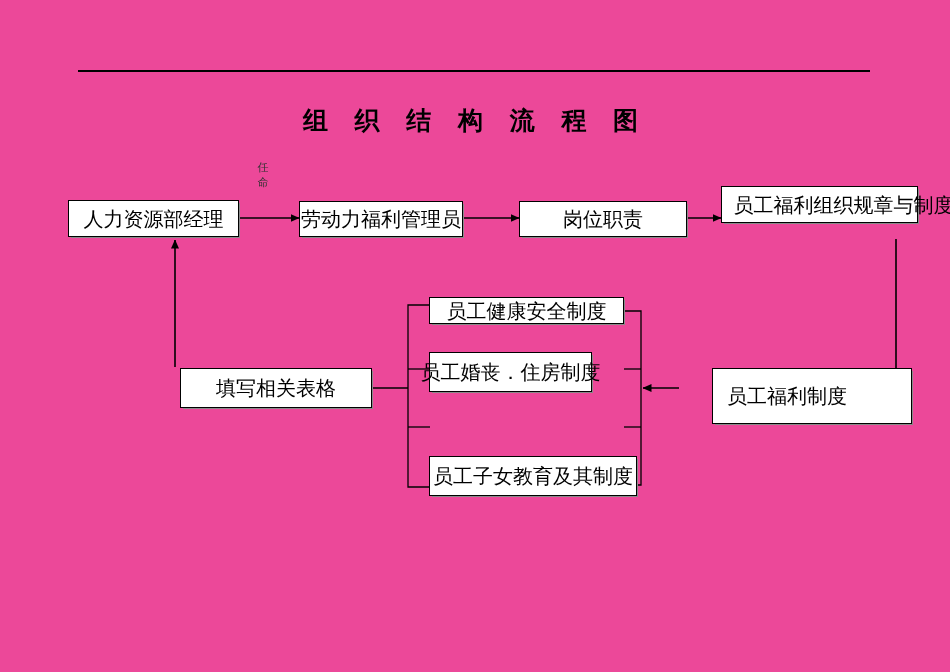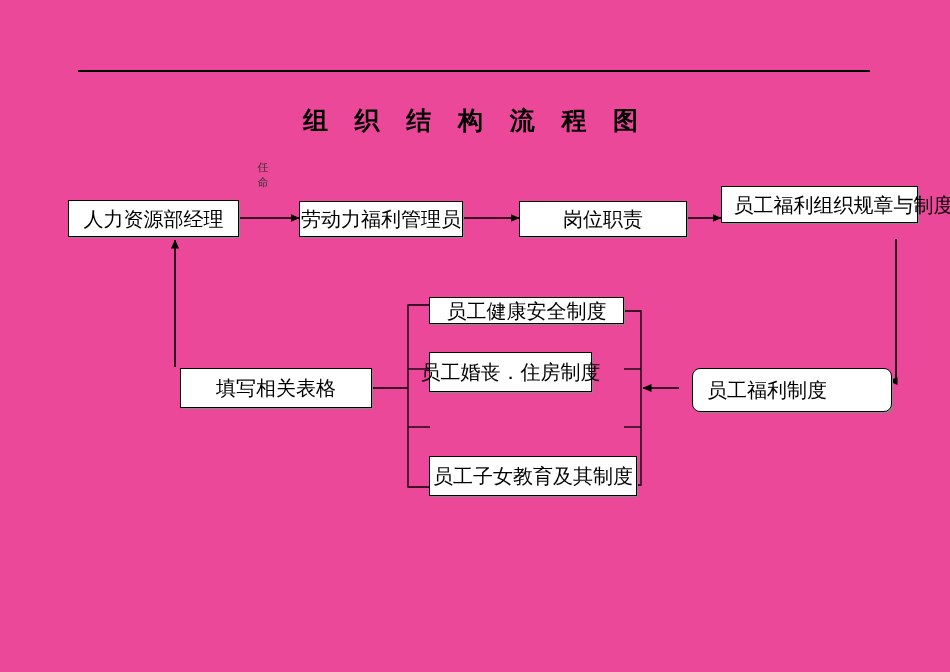--- a/index.html
+++ b/index.html
@@ -139,21 +139,21 @@
   <div class="nodebox" style="left:68px; top:200px; width:171px; height:37px;">人力资源部经理</div>
 
   <div class="nodebox" style="left:299px; top:201px; width:164px; height:36px;">劳动力福利管理员</div>
 
   <div class="nodebox" style="left:519px; top:201px; width:168px; height:36px;">岗位职责</div>
 
   <div class="nodebox" style="left:721px; top:186px; width:197px; height:37px;padding-left:48px;">员工福利组织规章与制度</div>
 
   <div class="nodebox" style="left:136px; top:368px; width:192px; height:40px;margin-left:44px;">填写相关表格</div>
 
-  <div class="nodebox left-align" style="left:692px; top:368px; width:200px; height:44px;border-radius:8px;">员工福利制度</div>
+  <div class="nodebox left-align" style="left:712px; top:368px; width:200px; height:56px;">员工福利制度</div>
 
   <div class="nodebox" style="left:429px; top:297px; width:195px; height:27px;">员工健康安全制度</div>
 
   <div class="nodebox" style="left:429px; top:352px; width:163px; height:40px;">员工婚丧．住房制度</div>
 
 
   <div class="nodebox" style="left:429px; top:456px; width:208px; height:40px;">员工子女教育及其制度</div>
 
 </div>
 

